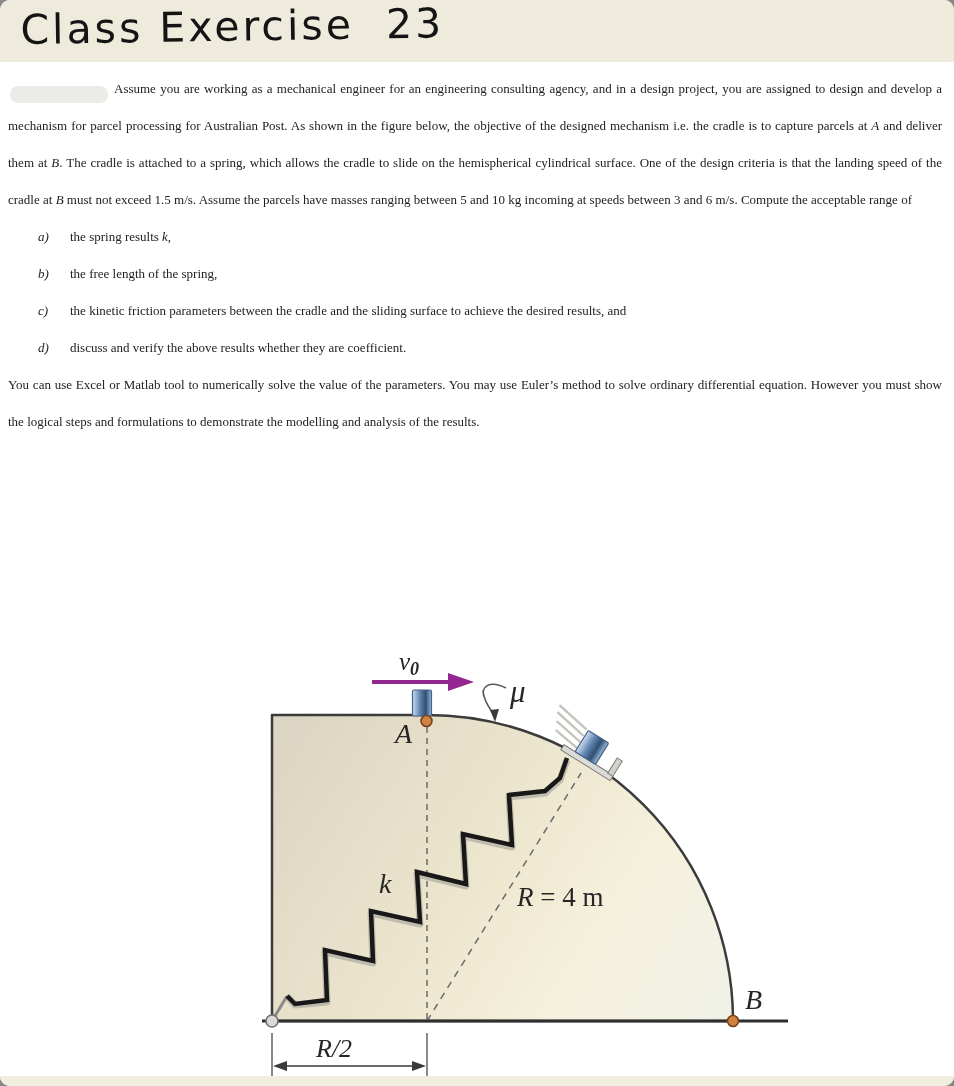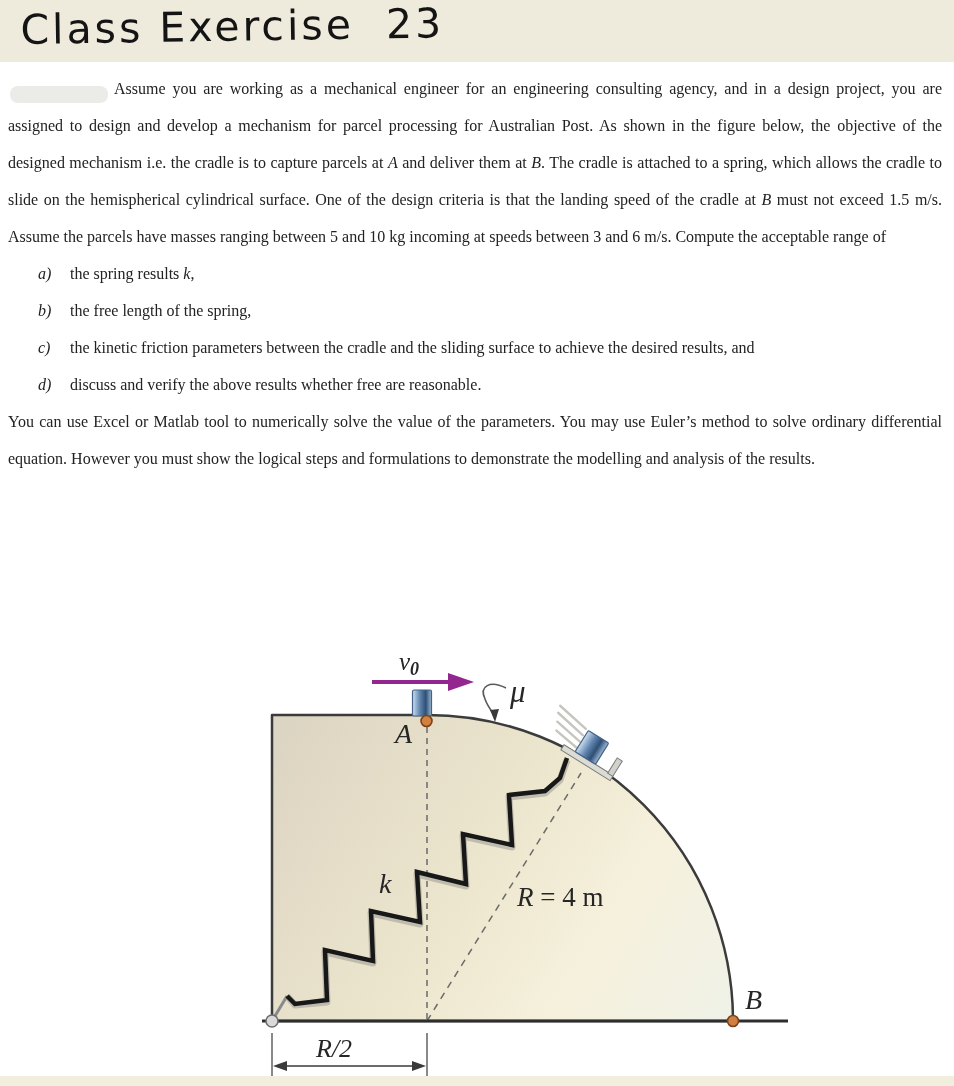--- a/index.html
+++ b/index.html
@@ -10,35 +10,36 @@
     --outline:#3b3b3b;
     --velocity-arrow:#93278f;
   }
   *{box-sizing:border-box;margin:0;padding:0;}
   html,body{background:#888;}
   .page{
     position:relative;width:954px;height:1086px;margin:0 auto;
     background:var(--page-background);
     font-family:"Liberation Serif",serif;color:var(--body-text);
     overflow:hidden;
+    border-radius:10px;
   }
   .band-top{position:absolute;left:0;top:0;width:954px;height:62px;background:var(--header-band);}
   .band-bottom{position:absolute;left:0;top:1076px;width:954px;height:10px;background:var(--footer-band);}
   .title{
     position:absolute;left:20px;top:2px;
     font-family:"DejaVu Sans",sans-serif;
     font-size:41px;line-height:56px;color:#141414;
     letter-spacing:3px;white-space:pre;
     transform:rotate(-0.9deg);transform-origin:left top;
     font-weight:400;
   }
   .smudge{position:absolute;left:10px;top:86px;width:98px;height:17px;background:#ebebe8;border-radius:8px;}
   .content{
     position:absolute;left:8px;top:70px;width:934px;
-    font-size:16px;line-height:37px;
+    font-size:13px;line-height:37px;
   }
   .p1{text-align:justify;text-indent:106px;}
   .p2{text-align:justify;}
   .list{margin-left:30px;}
   .li{display:flex;}
   .li-marker{flex:0 0 32px;font-style:italic;}
   .li-text{flex:1;text-align:justify;padding-right:4px;}
   .it{font-style:italic;}
   .figure-wrap{position:absolute;left:0;top:630px;width:954px;height:446px;margin-left:44px;}
   svg text{font-family:"Liberation Serif",serif;fill:#262626;}
@@ -63,21 +64,21 @@
       <div class="li">
         <span class="li-marker">b)</span>
         <span class="li-text"><span>the free length of the spring,</span></span>
       </div>
       <div class="li">
         <span class="li-marker">c)</span>
         <span class="li-text"><span>the kinetic friction parameters between the cradle and the sliding surface to achieve the desired results, and</span></span>
       </div>
       <div class="li">
         <span class="li-marker">d)</span>
-        <span class="li-text"><span>discuss and verify the above results whether free are reasonable.</span></span>
+        <span class="li-text"><span>discuss and verify the above results whether they are coefficient.</span></span>
       </div>
     </div>
     <p class="p2"><span>You can use Excel or Matlab tool to numerically solve the value of the parameters. You may use Euler’s method to solve ordinary differential equation. However you must show the logical steps and formulations to demonstrate the modelling and analysis of the results.</span></p>
   </div>
 
   <div class="figure-wrap">
     <svg width="954" height="446" viewBox="0 0 954 446">
       <defs>
         <linearGradient id="surfGrad" gradientUnits="userSpaceOnUse" x1="240" y1="110" x2="680" y2="390">
           <stop offset="0" stop-color="#ddd5c3"></stop>

